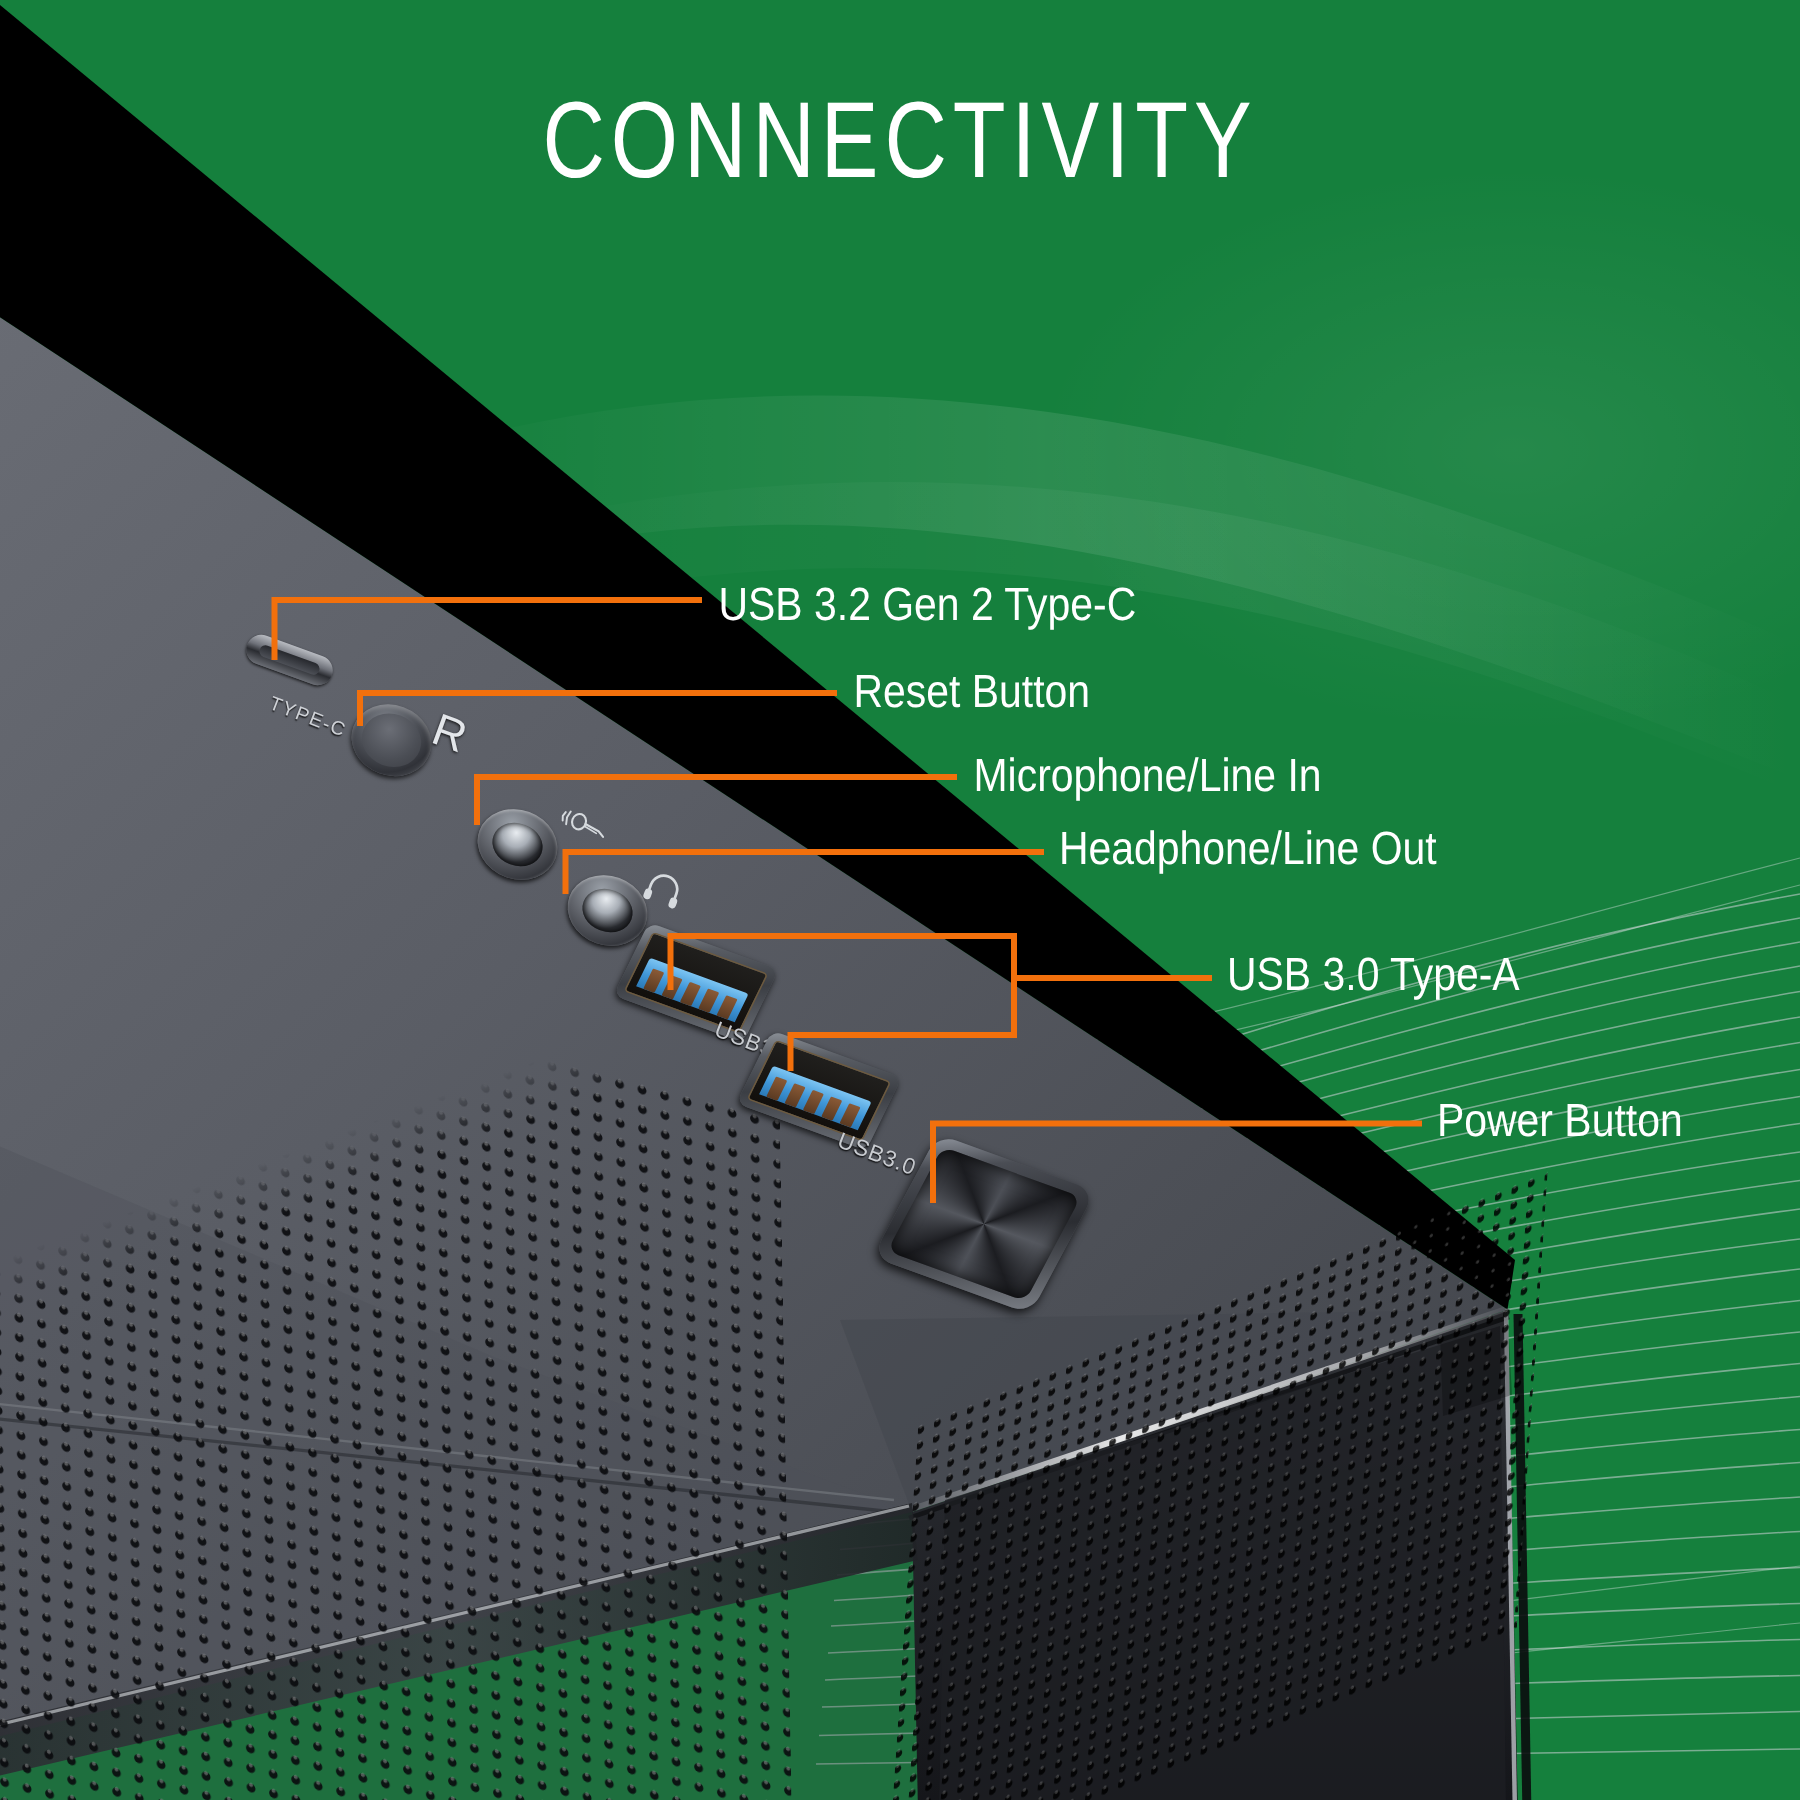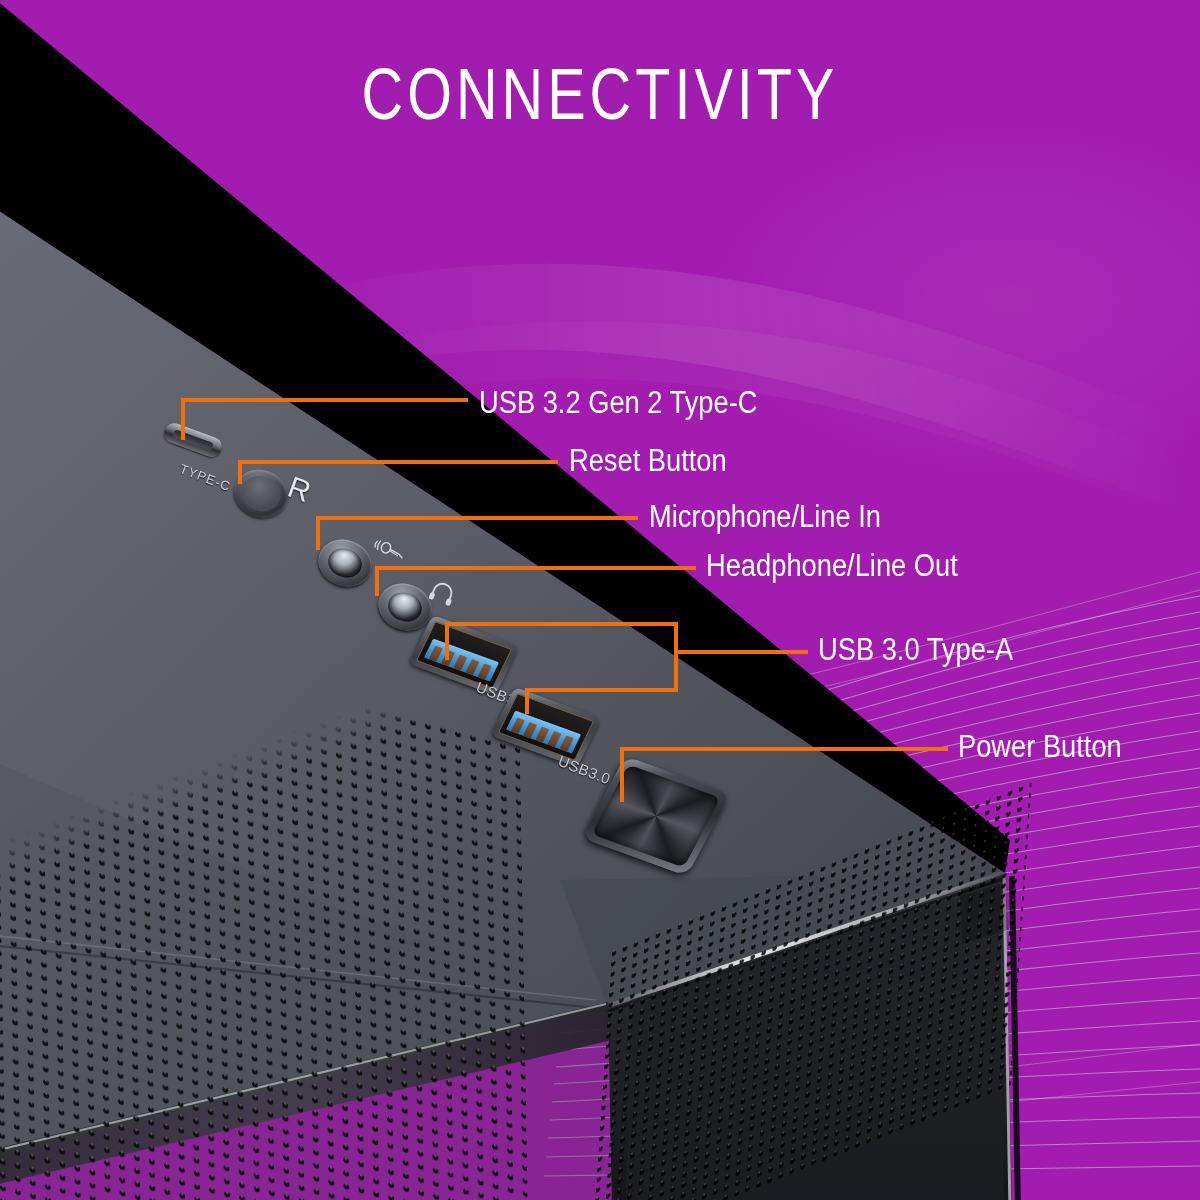--- a/index.html
+++ b/index.html
@@ -1,21 +1,21 @@
 <!DOCTYPE html>
 <html><head>
 <meta charset="utf-8">
 <title>Connectivity</title>
 <style>
   * { margin:0; padding:0; box-sizing:border-box; }
   html,body{ background:#000; }
   .stage{
     position:relative;
     width:1200px; height:1200px;
-    background:#a21caf;
+    background:#15803d;
     overflow:hidden;
     font-family:"Liberation Sans", sans-serif;
   }
 
   
   .bg-layer{ position:absolute; inset:0; overflow:hidden; }
   .bg-svg{ position:absolute; inset:0; width:1200px; height:1200px; display:block; }
 
   
   .title{

